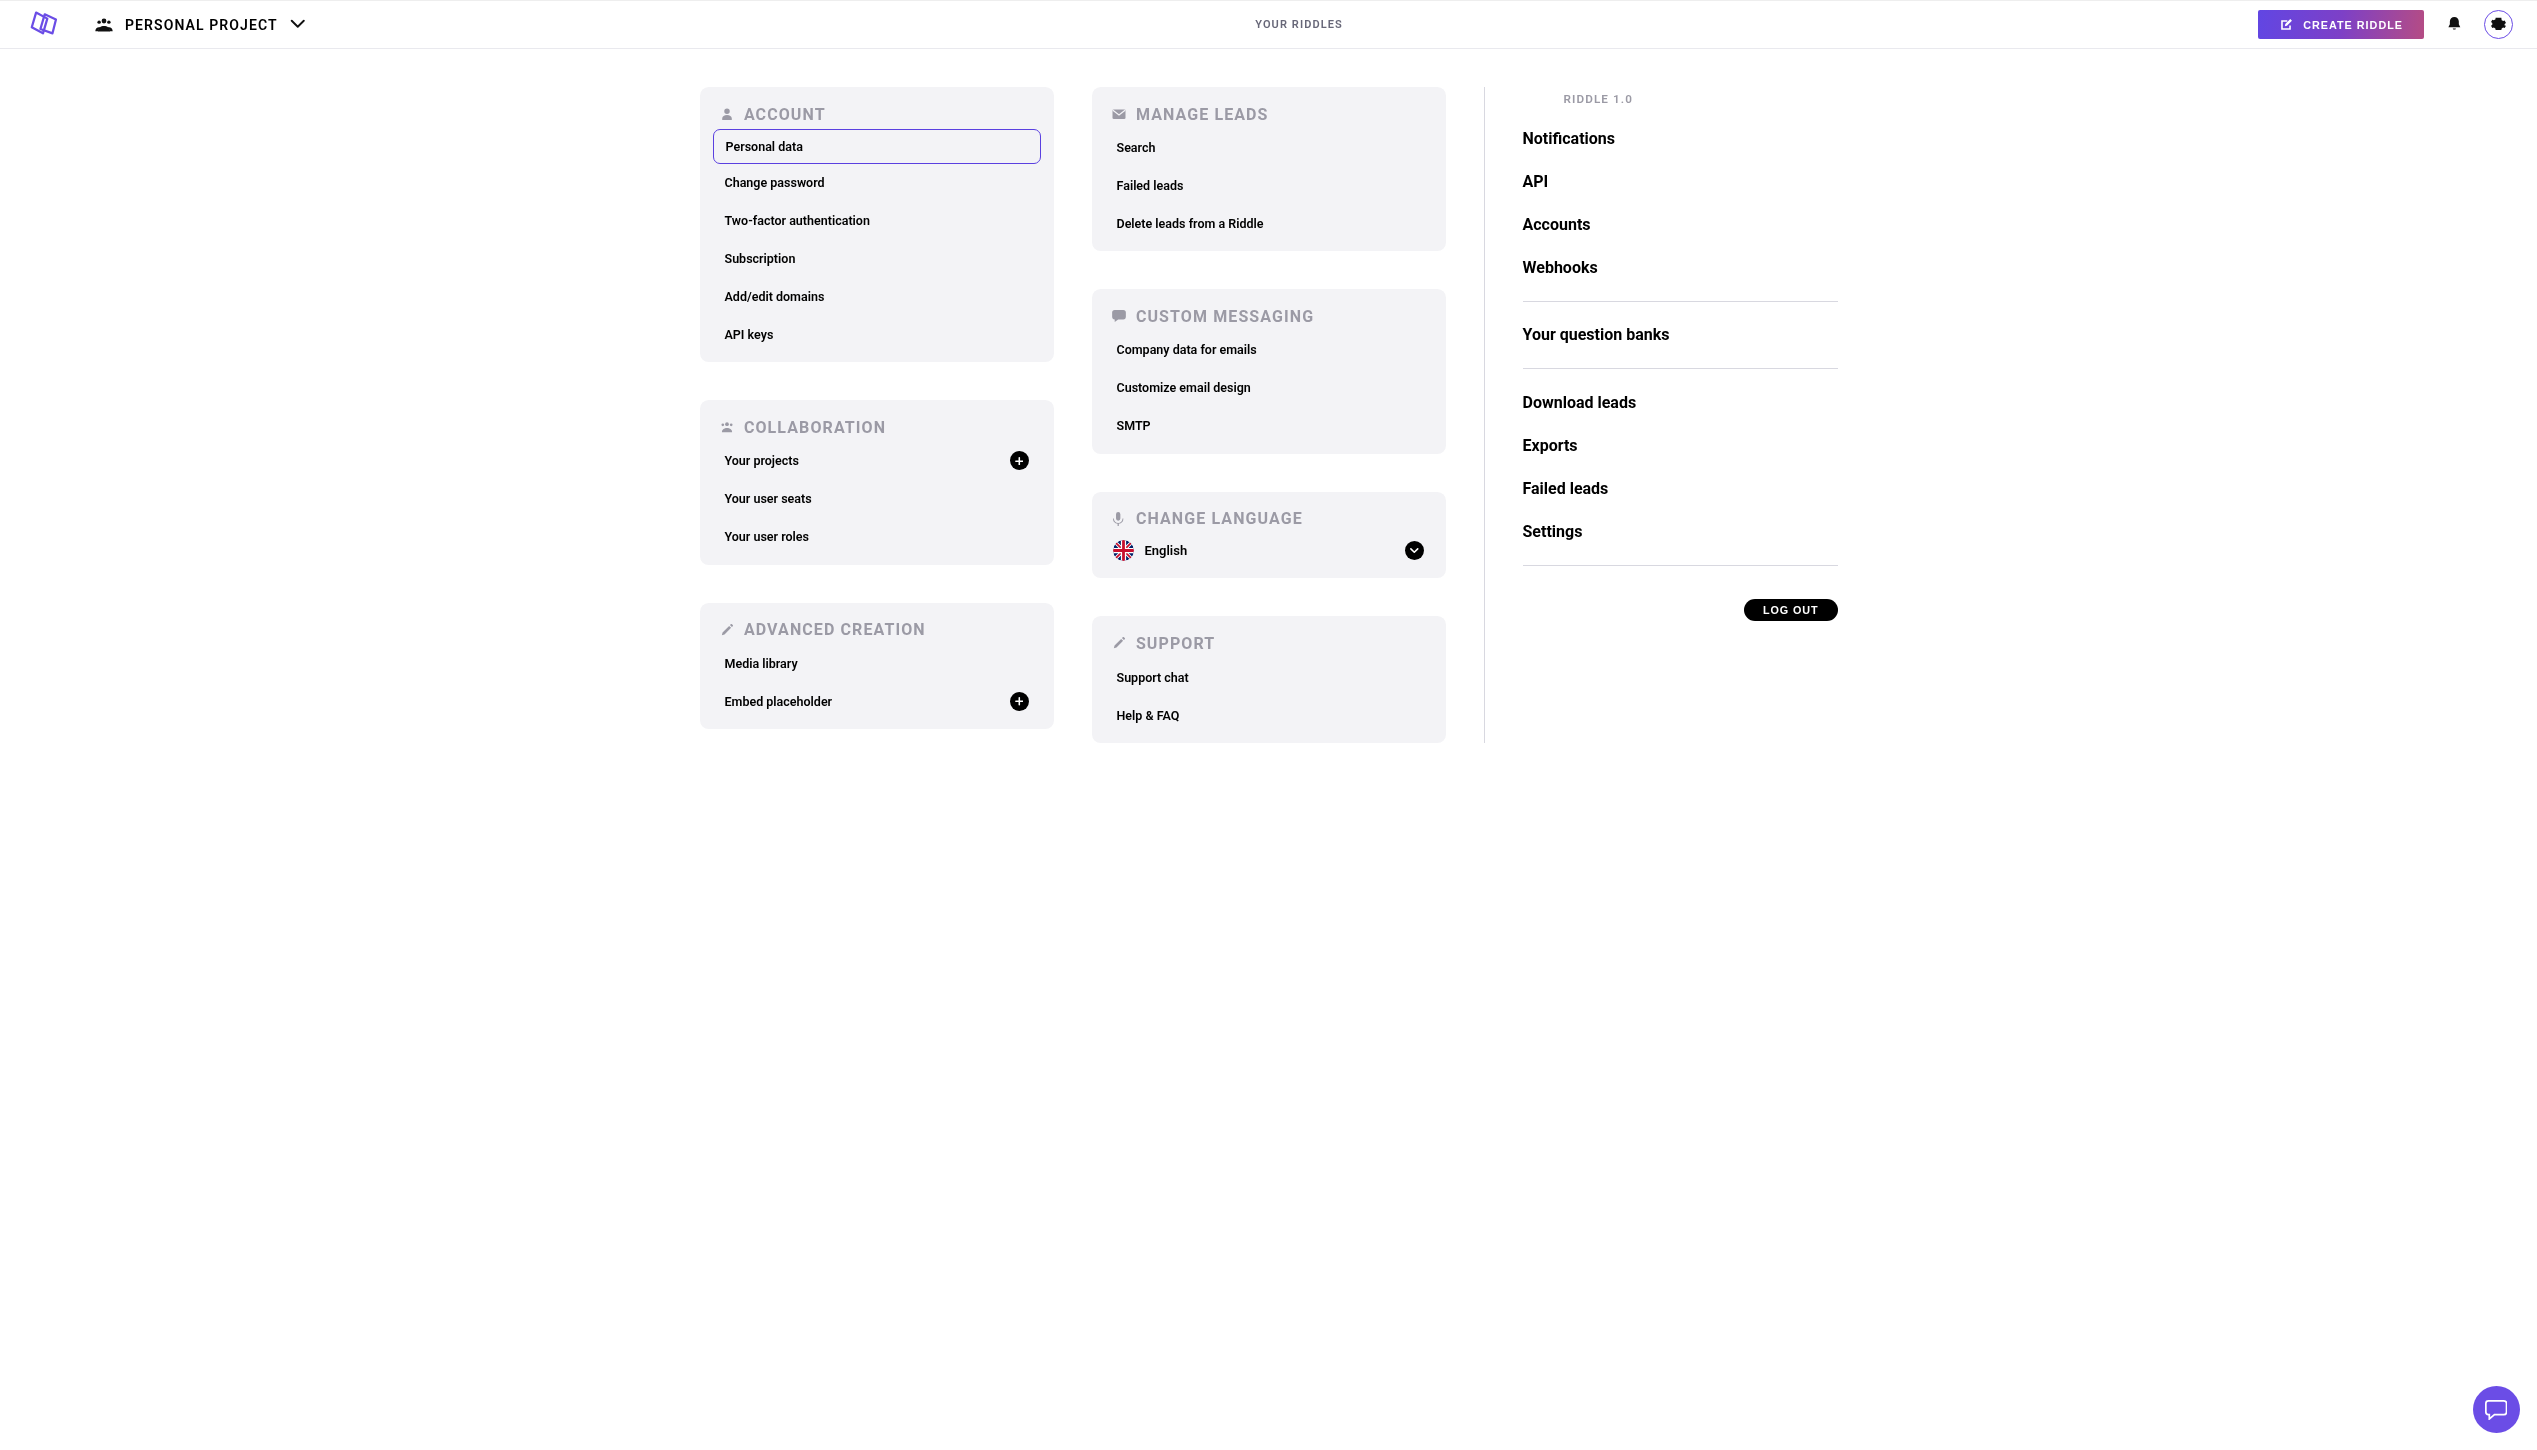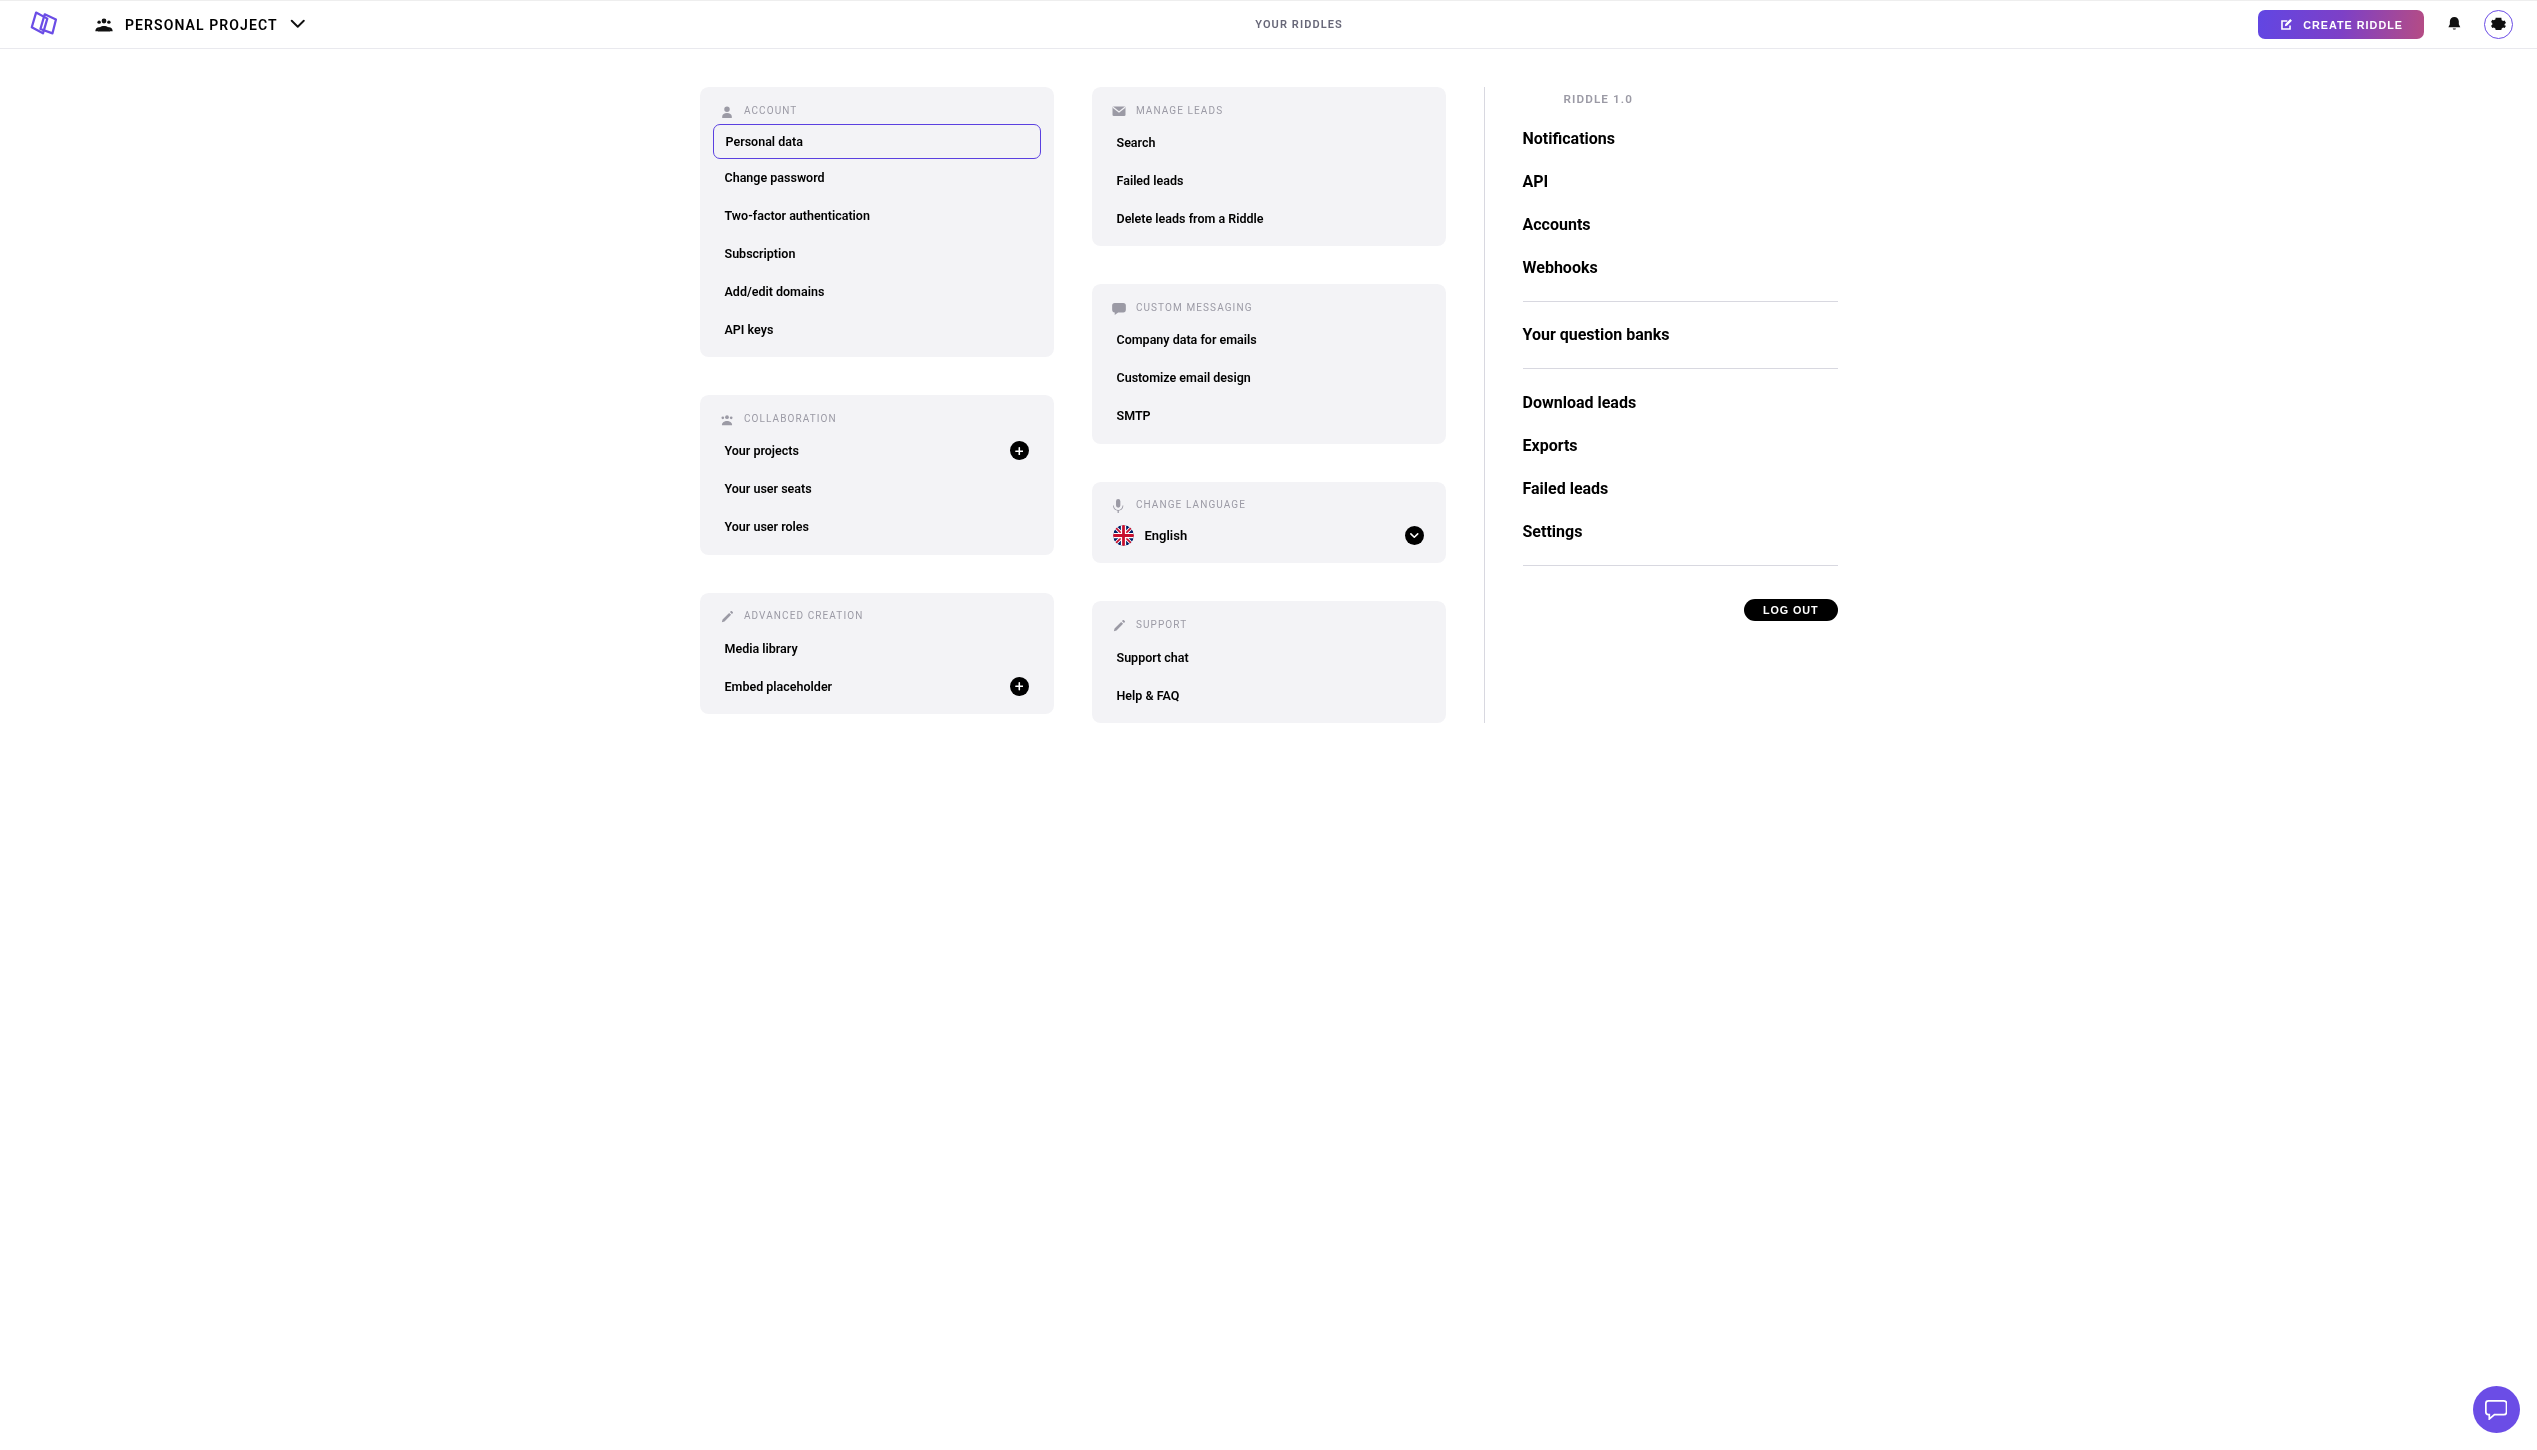--- a/index.html
+++ b/index.html
@@ -57,21 +57,21 @@
     .right-group{display:flex;align-items:center;gap:15.5px;}
     .btn-create{
       display:flex;
       align-items:center;
       gap:10.4px;
       background:linear-gradient(97deg,#6146e3 0%,#7d40c7 50%,#b54c84 100%);
       color:#fff;
       border:none;
       padding:0 21px;
       height:28.5px;
-      border-radius:7px;
+      border-radius:2px;
       font-weight:600;
       letter-spacing:1px;
       font-size:10.8px;
       cursor:pointer;
     }
     .icon-btn{
       width:29px;height:29px;
       display:flex;align-items:center;justify-content:center;
       border-radius:50%;
       background:transparent;
@@ -93,27 +93,27 @@
       margin:0 auto;
     }
     .col{display:flex;flex-direction:column;gap:38px;min-width:0;}
     .card{
       background:var(--card);
       border-radius:8.6px;
       padding:14px 13px 8.6px;
     }
     .card-head{
       display:flex;
-      align-items:flex-start;
+      align-items:center;
       gap:10.4px;
       color:var(--muted);
       padding:3.5px 7px 5.2px;
-      font-weight:400;
+      font-weight:700;
       letter-spacing:1.1px;
-      font-size:10px;
+      font-size:16px;
       text-transform:uppercase;
     }
     .card-head .icon{width:14px;height:14px;display:flex;align-items:center;justify-content:center;}
     .item{
       display:flex;
       align-items:center;
       justify-content:space-between;
       padding:0 12px;
       height:38px;
       font-weight:570;

